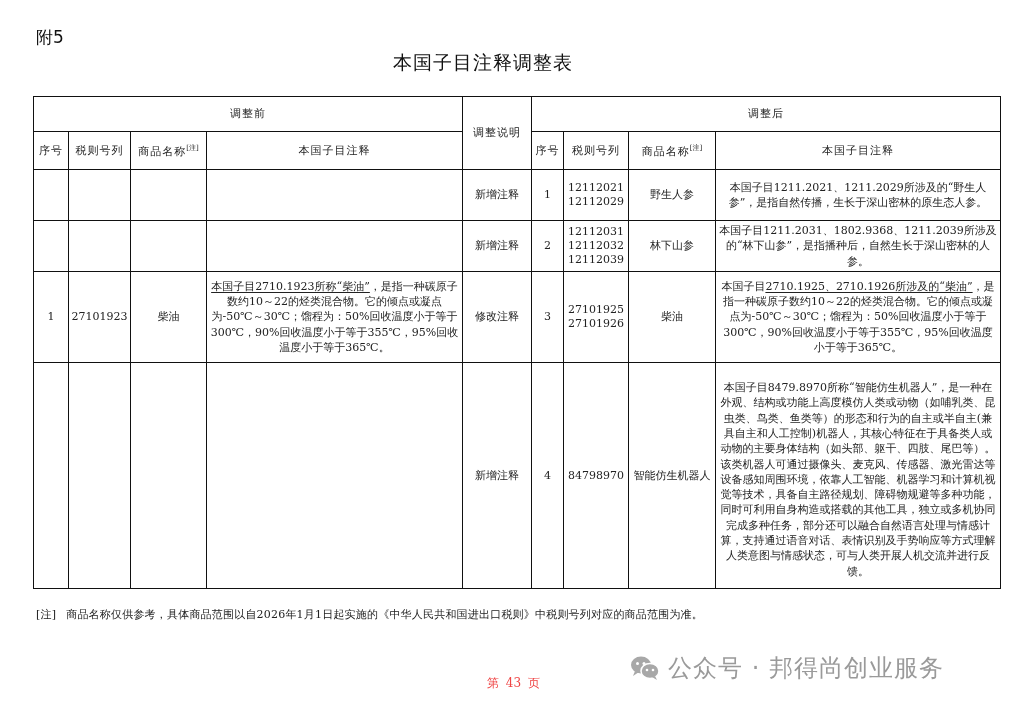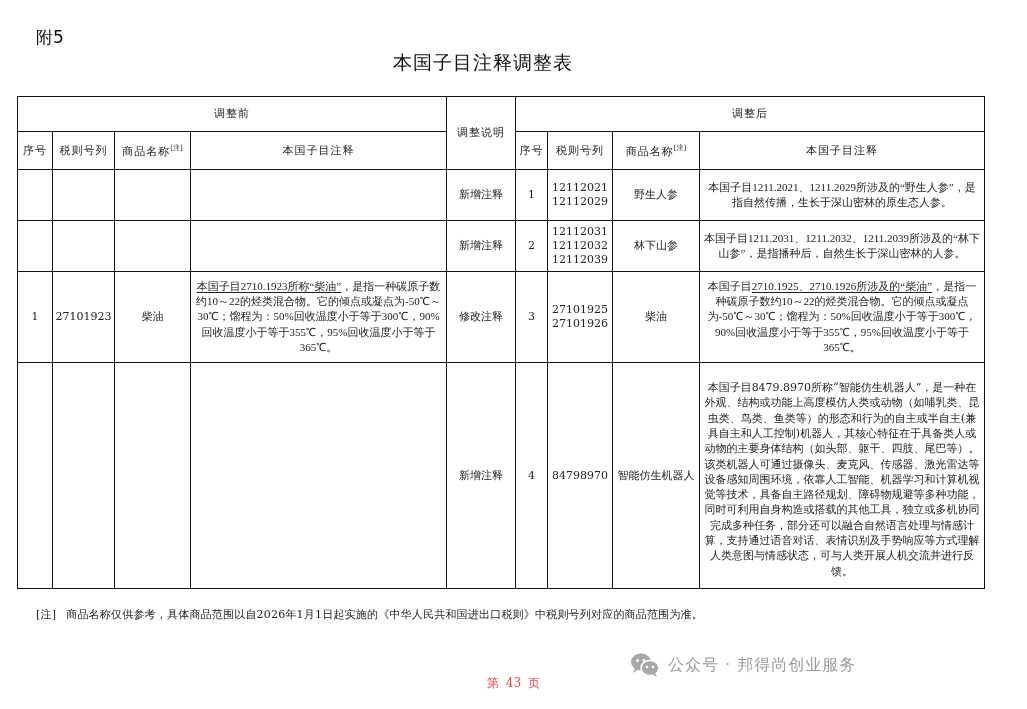--- a/index.html
+++ b/index.html
@@ -11,56 +11,56 @@
   .attach-label {
     position: absolute; left: 36px; top: 26px;
     font-family: "DejaVu Sans", "Liberation Sans", sans-serif;
     font-size: 17px; font-weight: normal; color: #111; text-align: center;
   }
   .doc-title {
     position: absolute; left: 0; width: 966px; top: 50px; text-align: center;
     font-size: 19px; letter-spacing: 1px; color: #111;
   }
   table.main {
-    position: absolute; left: 17px; top: 96px;
+    position: absolute; left: 33px; top: 96px;
     width: 967px; border-collapse: collapse; table-layout: fixed;
     font-size: 11px; line-height: 15.5px;
   }
   table.main td, table.main th {
     border: 1px solid #111; padding: 0; font-weight: normal;
     text-align: center; vertical-align: middle; color: #222;
   }
   table.main th { letter-spacing: 1px; }
   .h-group { height: 35px; }
   .h-cols { height: 38px; margin-left: 36px; }
   sup.note { font-size: 7px; vertical-align: 5px; letter-spacing: 0; }
   td.desc {
     text-align: justify; vertical-align: top; padding: 2px 3px 2px 3px !important;
     font-size: 11px; line-height: 15.3px; color: #222;
   }
-  td.desc.mid { vertical-align: middle; font-family: Liberation Serif, serif; }
+  td.desc.mid { vertical-align: middle; }
   .u { text-decoration: underline; text-underline-offset: 2px; }
   .codes span { display: block; line-height: 14px; }
   .r1 { height: 51px; }
   .r2 { height: 51px; }
   .r3 { height: 91px; }
   .r4 { height: 226px; }
   .footnote {
     position: absolute; left: 36px; top: 607px;
     font-size: 11px; color: #222; letter-spacing: 0.2px;
   }
   .footnote .tag { margin-right: 10px; }
   .page-num {
     position: absolute; left: 0; width: 1027px; top: 675px; text-align: center;
     font-size: 12px; color: #ef4444; word-spacing: 3px;
   }
   .watermark {
     position: absolute; left: 630px; top: 652px;
     font-family: "DejaVu Sans", "Liberation Sans", sans-serif;
-    font-size: 16px; color: #9a9a9a; display: flex; align-items: center;
+    font-size: 24px; color: #9a9a9a; display: flex; align-items: center;
     letter-spacing: 1px;
   }
   .watermark svg { margin-right: 8px; }
 </style>
 </head>
 <body>
 
 <div class="attach-label">附5</div>
 <div class="doc-title">本国子目注释调整表</div>
 
@@ -116,21 +116,21 @@
       <td></td>
       <td></td>
       <td>新增注释</td>
       <td>2</td>
       <td class="codes">
         <span>12112031</span>
         <span>12112032</span>
         <span>12112039</span>
       </td>
       <td>林下山参</td>
-      <td class="desc mid">本国子目1211.2031、1211.2032、1211.2039所涉及的“林下山参”，是指播种后，自然生长于深山密林的人参。</td>
+      <td class="desc mid">本国子目1211.2031、1802.9368、1211.2039所涉及的“林下山参”，是指播种后，自然生长于深山密林的人参。</td>
     </tr>
 
     <tr class="r3">
       <td>1</td>
       <td class="codes">
         <span>27101923</span>
       </td>
       <td>柴油</td>
       <td class="desc mid"><span class="u">本国子目2710.1923所称“柴油”</span><span>，是指一种碳原子数约10～22的烃类混合物。它的倾点或凝点为-50℃～30℃；馏程为：50%回收温度小于等于300℃，90%回收温度小于等于355℃，95%回收温度小于等于365℃。</span></td>
       <td>修改注释</td>

